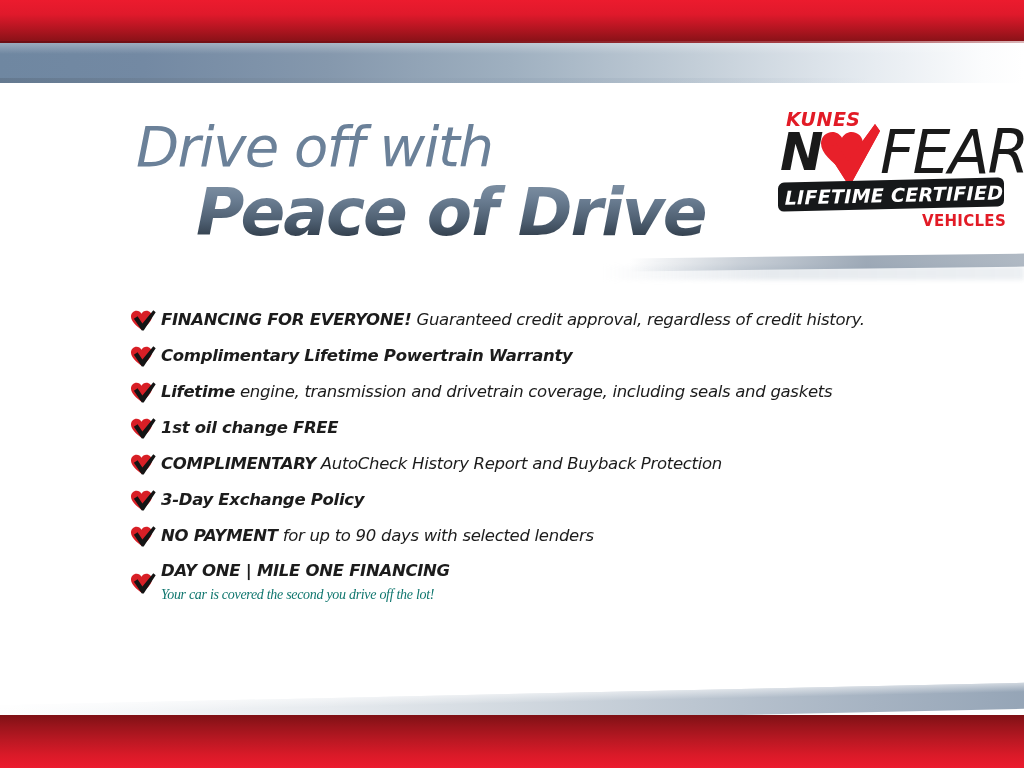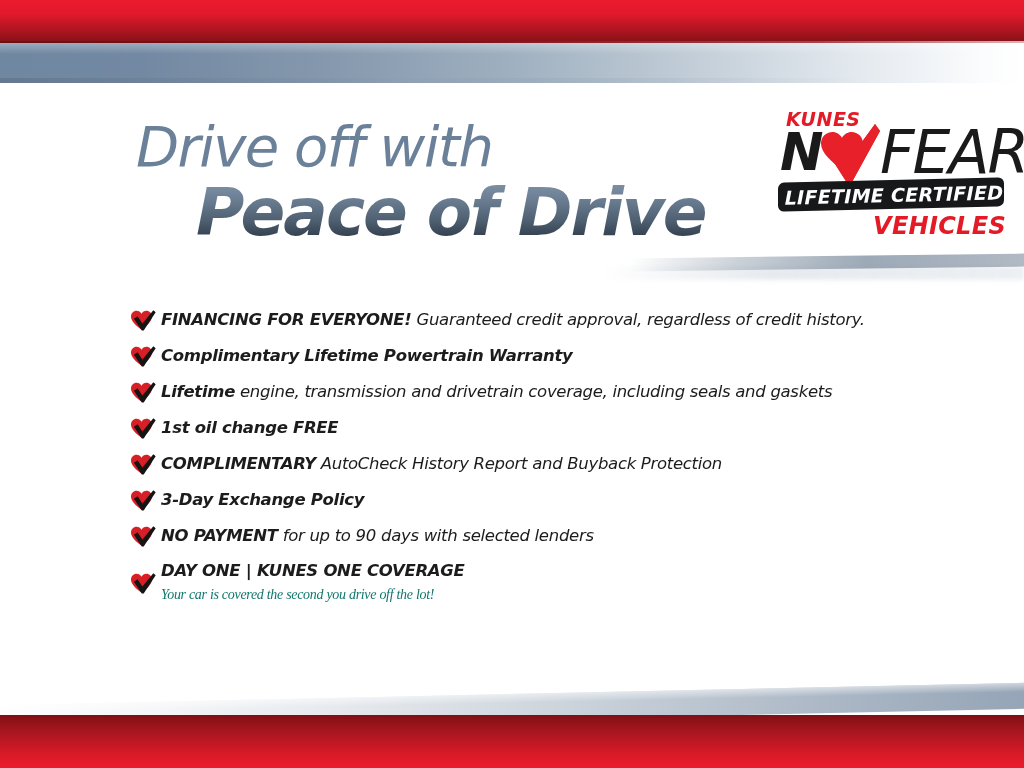--- a/index.html
+++ b/index.html
@@ -180,22 +180,21 @@
     transform:skewY(-1.4deg);
     white-space:nowrap;
   }
   .logo-vehicles {
     position:absolute;
     top:104px; left:0;
     width:226px;
     text-align:right;
     font-family:"DejaVu Sans", sans-serif;
     font-weight:bold;
-    font-style:italic;
-    font-size:24px;
+    font-size:15px;
     letter-spacing:0.3px;
     color:#e21b26;
     white-space:nowrap;
   }
 
   
   .bullets {
     position:absolute;
     top:308px; left:130px;
     width:830px;
@@ -379,21 +378,21 @@
         <div class="bullet-stack">
           <div class="bullet-text"><b>NO PAYMENT</b> for up to 90 days with selected lenders</div>
         </div>
       </div>
       <div class="bullet-row">
         <span class="bullet-icon"><svg viewBox="0 0 30 26" width="26" height="22" xmlns="http://www.w3.org/2000/svg">
             <path d="M7.5 2 C3.6 2 0.8 5 0.8 8.9 C0.8 14.6 7.2 20 13.2 24.6 C19.2 20 25.6 14.6 25.6 8.9 C25.6 5 22.8 2 18.9 2 C16.5 2 14.4 3.4 13.2 5.5 C12 3.4 9.9 2 7.5 2 Z" fill="#d81f26"></path>
             <path d="M13.6 25.4 L4.2 11.6 L8.6 8.6 L14.3 17 L27.2 1.4 L30 3.8 L15.8 25.4 Z" fill="#141414"></path>
           </svg></span>
         <div class="bullet-stack">
-          <div class="bullet-text"><b>DAY ONE  |  KUNES ONE COVERAGE</b></div>
+          <div class="bullet-text"><b>DAY ONE  |  MILE ONE FINANCING</b></div>
           <div class="bullet-sub">Your car is covered the second you drive off the lot!</div>
         </div>
       </div>
     </div>
 
   <div class="bottom-banner">
     <div class="bottom-gray"></div>
     <div class="bottom-gray-sheen"></div>
     <div class="bottom-red-top"></div>
     <div class="bottom-red"></div>

